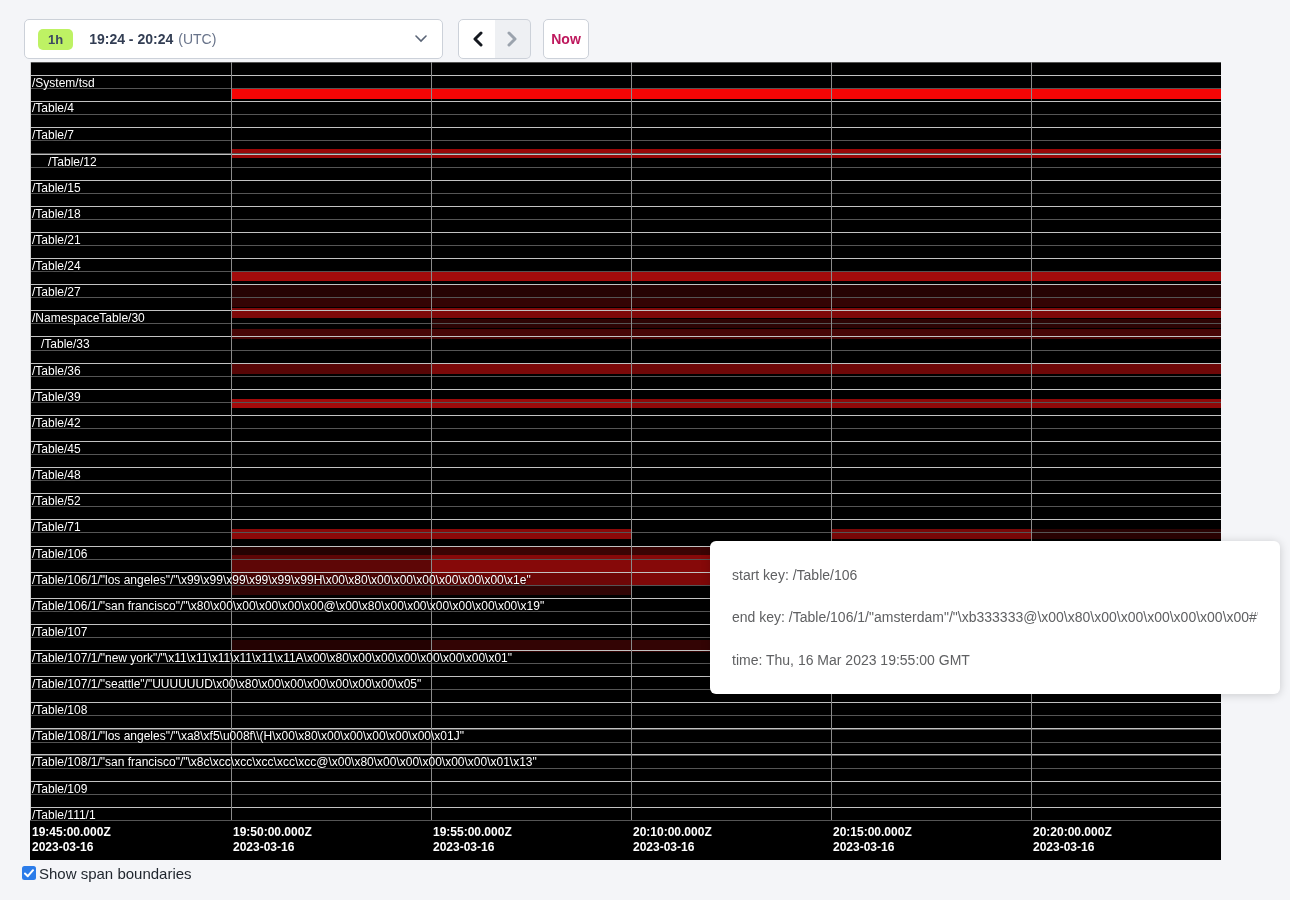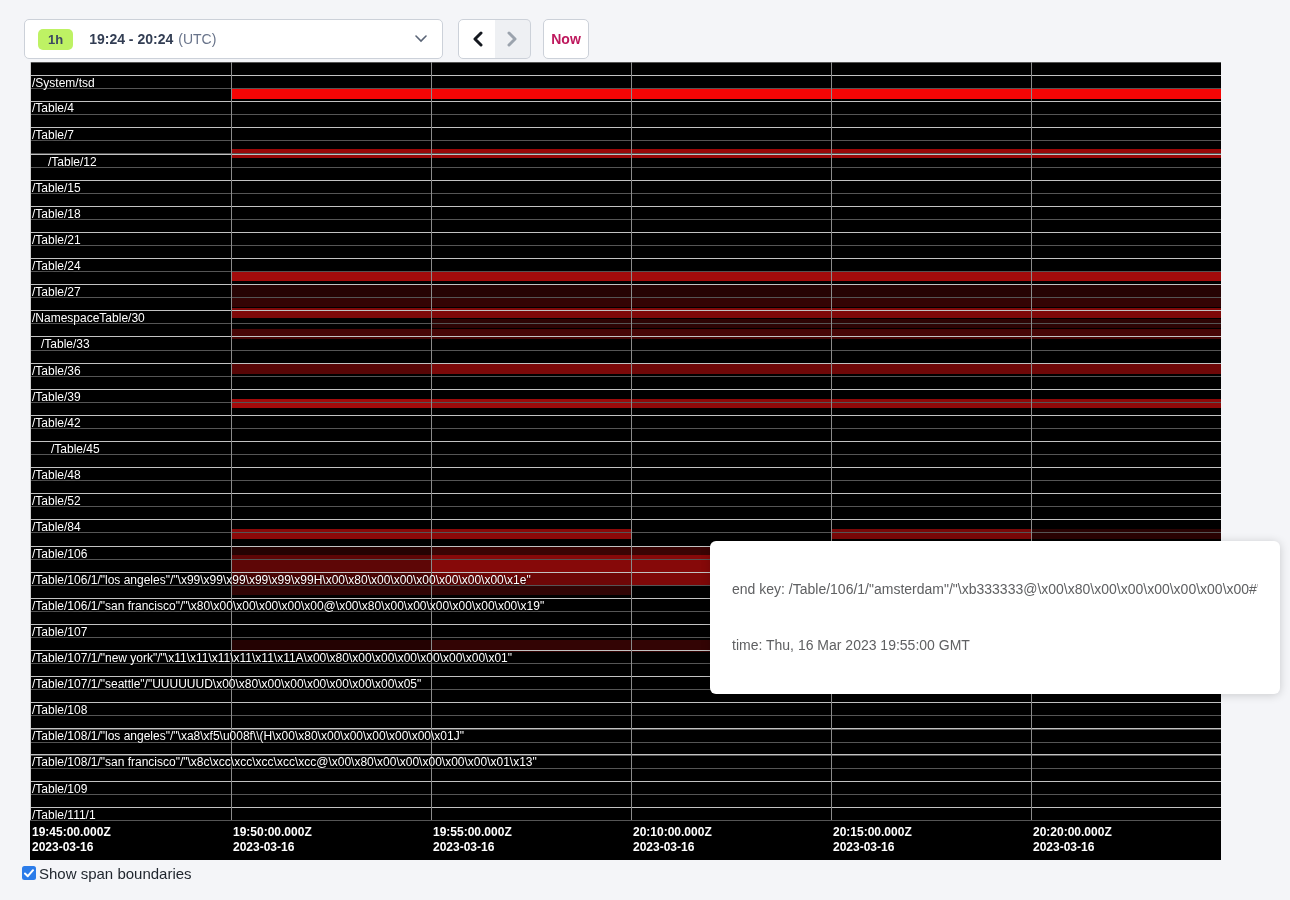--- a/index.html
+++ b/index.html
@@ -172,27 +172,27 @@
     <div class="spanlabel" style="left: 2px; top: 250px;">/NamespaceTable/30</div>
     <div class="boundline" style="top: 274px; width: 1191px;"></div>
     <div class="spanlabel" style="left: 2px; top: 276px; padding-left: 9px;">/Table/33</div>
     <div class="boundline" style="top: 301px; width: 1191px;"></div>
     <div class="spanlabel" style="left: 2px; top: 303px;">/Table/36</div>
     <div class="boundline" style="top: 327px; width: 1191px;"></div>
     <div class="spanlabel" style="left: 2px; top: 329px;">/Table/39</div>
     <div class="boundline" style="top: 353px; width: 1191px;"></div>
     <div class="spanlabel" style="left: 2px; top: 355px;">/Table/42</div>
     <div class="boundline" style="top: 379px; width: 1191px;"></div>
-    <div class="spanlabel" style="left: 2px; top: 381px; margin-left: 19px;">/Table/45</div>
+    <div class="spanlabel" style="left: 2px; top: 381px;">/Table/45</div>
     <div class="boundline" style="top: 405px; width: 1191px;"></div>
     <div class="spanlabel" style="left: 2px; top: 407px;">/Table/48</div>
     <div class="boundline" style="top: 431px; width: 1191px;"></div>
     <div class="spanlabel" style="left: 2px; top: 433px;">/Table/52</div>
     <div class="boundline" style="top: 457px; width: 1191px;"></div>
-    <div class="spanlabel" style="left: 2px; top: 459px;">/Table/84</div>
+    <div class="spanlabel" style="left: 2px; top: 459px;">/Table/71</div>
     <div class="boundline" style="top: 484px; width: 1191px;"></div>
     <div class="spanlabel" style="left: 2px; top: 486px;">/Table/106</div>
     <div class="boundline" style="top: 510px; width: 1191px;"></div>
     <div class="spanlabel" style="left: 2px; top: 512px;">/Table/106/1/"los angeles"/"\x99\x99\x99\x99\x99\x99H\x00\x80\x00\x00\x00\x00\x00\x00\x1e"</div>
     <div class="boundline" style="top: 536px; width: 1191px;"></div>
     <div class="spanlabel" style="left: 2px; top: 538px;">/Table/106/1/"san francisco"/"\x80\x00\x00\x00\x00\x00@\x00\x80\x00\x00\x00\x00\x00\x00\x19"</div>
     <div class="boundline" style="top: 562px; width: 1191px;"></div>
     <div class="spanlabel" style="left: 2px; top: 564px;">/Table/107</div>
     <div class="boundline" style="top: 588px; width: 1191px;"></div>
     <div class="spanlabel" style="left: 2px; top: 590px;">/Table/107/1/"new york"/"\x11\x11\x11\x11\x11\x11A\x00\x80\x00\x00\x00\x00\x00\x00\x01"</div>
@@ -234,20 +234,21 @@
       <span class="t">20:15:00.000Z</span>
       <span class="d">2023-03-16</span>
     </div>
     <div class="tick" style="left: 1003px; top: 763px;">
       <span class="t">20:20:00.000Z</span>
       <span class="d">2023-03-16</span>
     </div>
   </div>
 
 <div class="abs tooltip">
+  <div>start key: /Table/106</div>
   <div>end key: /Table/106/1/"amsterdam"/"\xb333333@\x00\x80\x00\x00\x00\x00\x00\x00#"</div>
   <div>time: Thu, 16 Mar 2023 19:55:00 GMT</div>
 </div>
 
 <div class="abs checkbox">
   <span style="display:flex;">
     <svg width="10" height="9" viewBox="0 0 10 9">
         <path d="M1 4.5 L3.8 7.2 L9 1.2" stroke="#fff" stroke-width="2" fill="none" stroke-linecap="round" stroke-linejoin="round"></path>
       </svg>
   </span>

